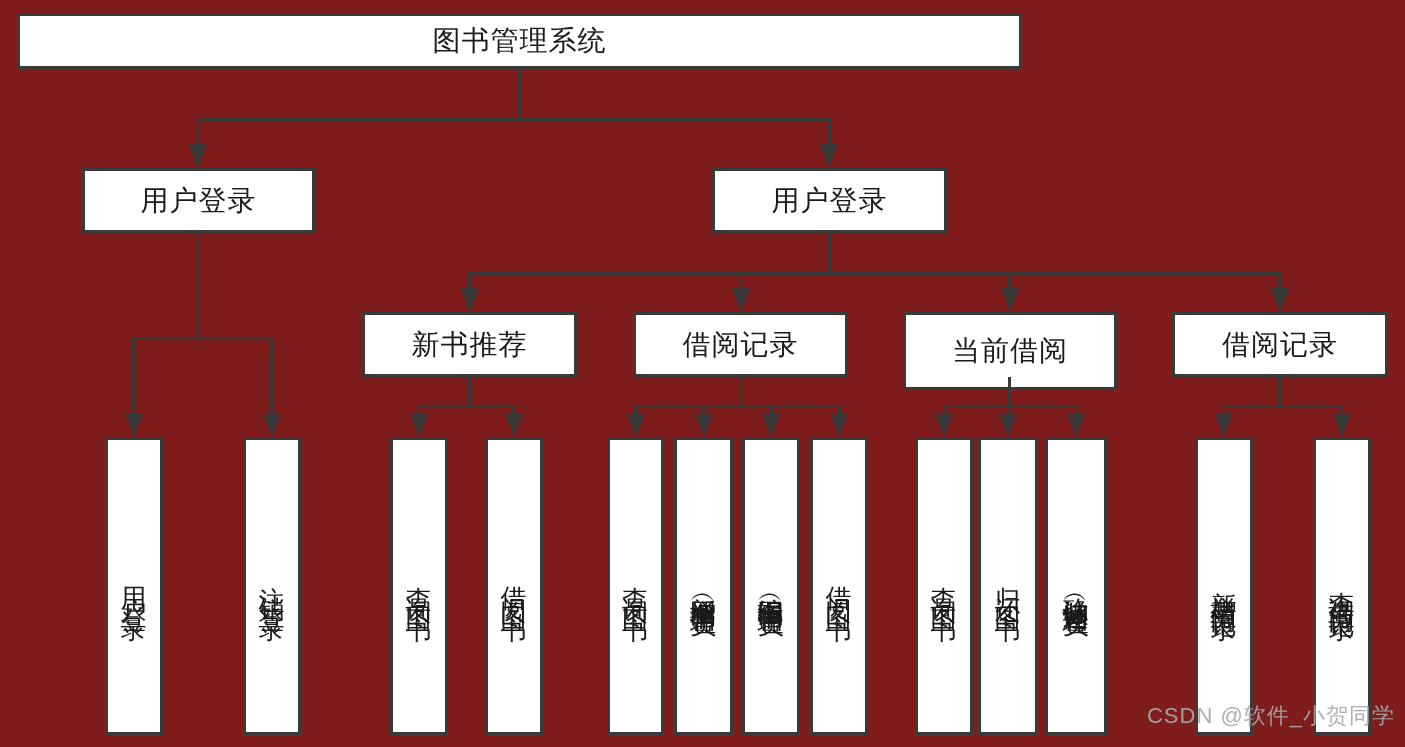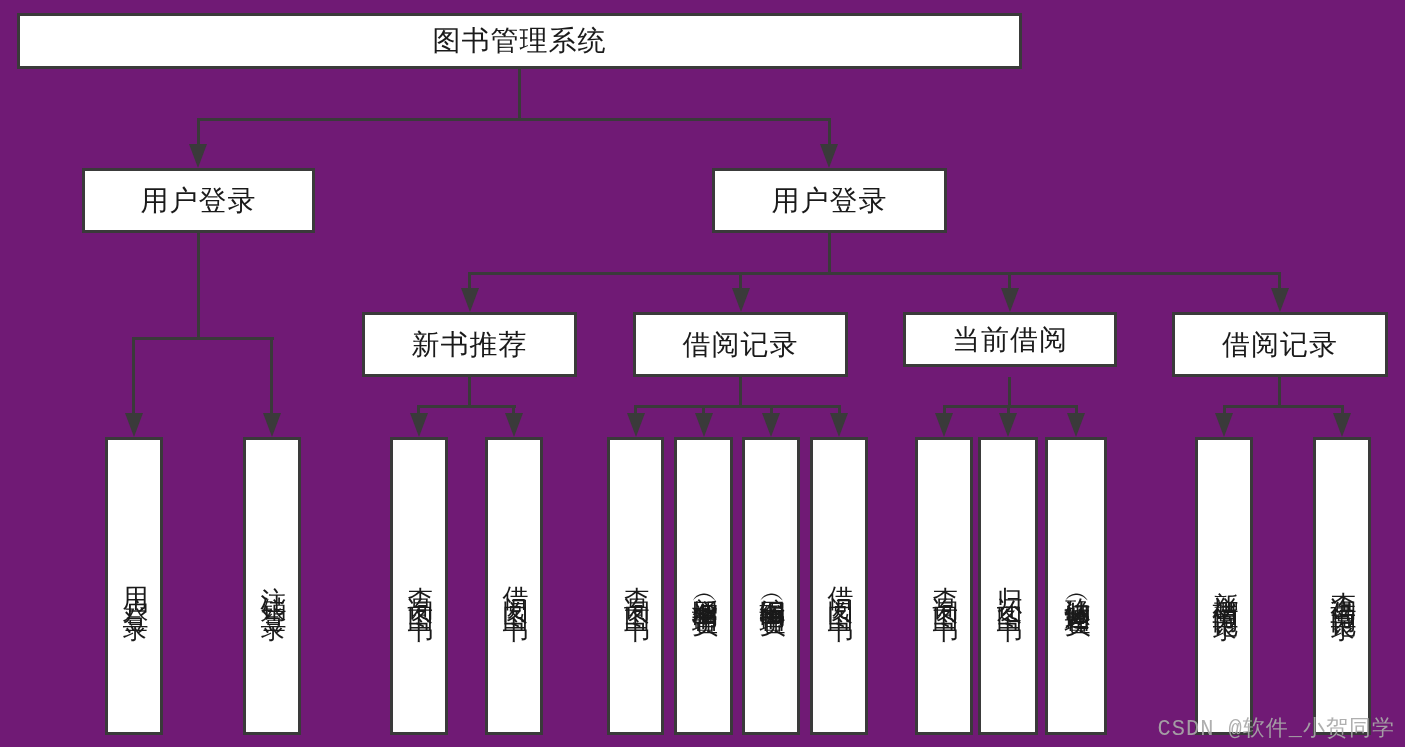--- a/index.html
+++ b/index.html
@@ -3,22 +3,22 @@
 <meta charset="utf-8">
 <style>
   :root{
     --line:#3a3a3a;
     --text:#1a1a1a;
   }
   html,body{margin:0;padding:0;background:#fff;}
   #canvas{
     position:relative;
     width:1405px;height:747px;
-    background:#701a75;
-    font-family:Liberation Mono, monospace;
+    background:#7f1d1d;
+    font-family:Liberation Sans, sans-serif;
     color:var(--text);
     overflow:hidden;
   }
   .hbox{
     position:absolute;
     box-sizing:border-box;
     border:3px solid var(--line);
     background:#fff;
     display:flex;align-items:center;justify-content:center;
     font-size:28px;
@@ -46,21 +46,21 @@
   .v-line{width:3px;}
   .h-line{height:3px;}
   .arrow{
     position:absolute;width:0;height:0;
     border-left:9px solid transparent;
     border-right:9px solid transparent;
     border-top:24px solid var(--line);
   }
   .watermark{
     position:absolute;
-    right:10px;bottom:4px;
+    right:10px;bottom:16px;
     font-size:22px;
     color:rgba(168,168,168,0.92);
     letter-spacing:1px;
     z-index:5;
     white-space:nowrap;
   }
 </style>
 </head>
 <body>
 
@@ -91,21 +91,21 @@
   <div class="arrow" style="left:461px;top:288px"></div>
   <div class="v-line" style="left:739px;top:272px;height:18px"></div>
   <div class="arrow" style="left:732px;top:288px"></div>
   <div class="v-line" style="left:1008px;top:272px;height:18px"></div>
   <div class="arrow" style="left:1001px;top:288px"></div>
   <div class="v-line" style="left:1278px;top:272px;height:18px"></div>
   <div class="arrow" style="left:1271px;top:288px"></div>
 
   <div class="hbox" style="left:362px;top:312px;width:215px;height:65px">新书推荐</div>
   <div class="hbox" style="left:633px;top:312px;width:215px;height:65px">借阅记录</div>
-  <div class="hbox" style="left:903px;top:312px;width:214px;height:55px">当前借阅</div>
+  <div class="hbox" style="left:903px;top:312px;width:214px;height:78px">当前借阅</div>
   <div class="hbox" style="left:1172px;top:312px;width:216px;height:65px">借阅记录</div>
 
   <div class="v-line" style="left:468px;top:377px;height:31px"></div>
   <div class="h-line" style="left:417px;top:405px;width:99px"></div>
   <div class="v-line" style="left:417px;top:405px;height:10px"></div>
   <div class="arrow" style="left:410px;top:413px"></div>
   <div class="v-line" style="left:512px;top:405px;height:10px"></div>
   <div class="arrow" style="left:505px;top:413px"></div>
 
   <div class="v-line" style="left:739px;top:377px;height:31px"></div>

